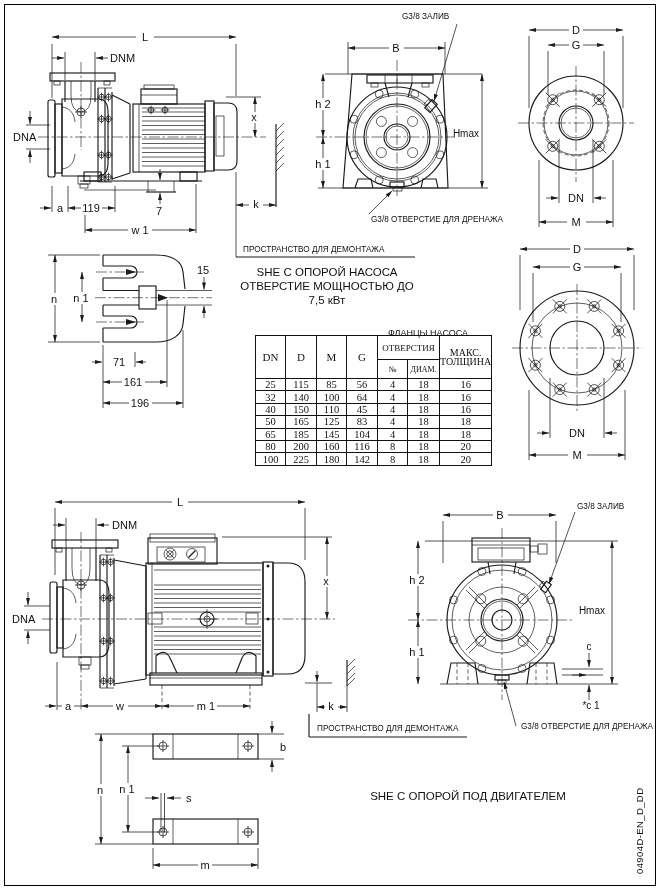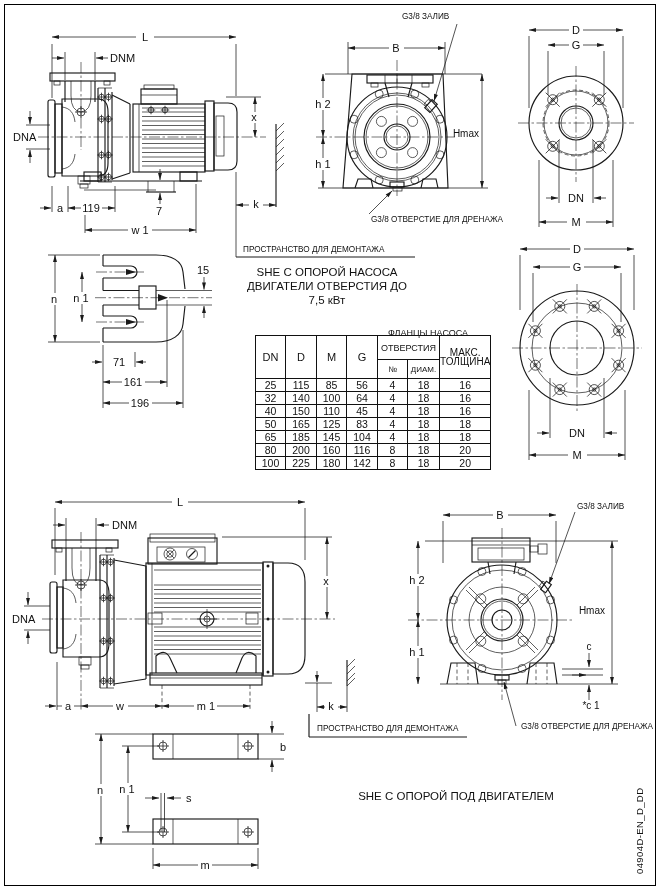--- a/index.html
+++ b/index.html
@@ -14,21 +14,21 @@
   .cl{stroke:#1a1a1a;stroke-width:0.6;stroke-dasharray:11 2.5 2.5 2.5;fill:none;}
   .dsh{stroke:#1a1a1a;stroke-width:0.7;stroke-dasharray:4 2.6;fill:none;}
   .blk{fill:#1a1a1a;stroke:none;}
   .bg{fill:#fff;stroke:none;}
   .t11{font-size:11px;} .t10{font-size:10px;} .t8{font-size:8.2px;}
   .tm{text-anchor:middle;} .te{text-anchor:end;}
   .caption{position:absolute;text-align:center;font-size:11.5px;line-height:14px;color:#111;}
   #flange-title{position:absolute;left:241px;top:312px;width:227px;text-align:right;font-size:9px;margin-top:16px;}
   #flg-table{position:absolute;left:255px;top:335px;border-collapse:collapse;table-layout:fixed;}
   #flg-table td,#flg-table th{border:1px solid #111;text-align:center;padding:0;font-weight:normal;
-      font-size:10.5px;overflow:hidden;}
+      font-size:10.5px;overflow:hidden;font-family:Liberation Serif, serif;}
   #flg-table thead tr:first-child th{height:23px;}
   #flg-table thead tr:last-child th{height:18px;}
   #flg-table tbody td{height:11.4px;}
   #flg-table .hd-big{font-size:11px;}
   #flg-table .hd-sm{font-size:8px;}
   #flg-table .hd-holes{font-size:9px;}
   #flg-table .hd-max{font-size:10px;line-height:9px;}
   #flg-table{border:1.5px solid #111;}
   #doc-code{position:absolute;left:634px;top:874px;transform-origin:0 0;transform:rotate(-90deg);
       font-size:9.5px;letter-spacing:0.4px;white-space:nowrap;}
@@ -623,24 +623,24 @@
       <line x1="153" y1="848" x2="153" y2="869" class="dim"></line>
         <line x1="258" y1="848" x2="258" y2="869" class="dim"></line>
       <line x1="153" y1="865" x2="258" y2="865" class="dim" marker-start="url(#ae)" marker-end="url(#ae)"></line>
       <rect x="198" y="859" width="14" height="11" class="bg"></rect>
       <text x="205" y="869" class="t11 tm">m</text>
     </g>
   </svg>
 
   <div class="caption" style="left:227px;top:265px;width:200px;">
     <div>SHE С ОПОРОЙ НАСОСА</div>
-    <div>ДВИГАТЕЛИ ОТВЕРСТИЯ ДО</div>
+    <div>ОТВЕРСТИЕ МОЩНОСТЬЮ ДО</div>
     <div>7,5 кВт</div>
   </div>
-  <div class="caption" style="left:336px;top:789px;width:240px;">
+  <div class="caption" style="left:348px;top:789px;width:240px;">
     <div>SHE С ОПОРОЙ ПОД ДВИГАТЕЛЕМ</div>
   </div>
 
   <div id="flange-title">ФЛАНЦЫ НАСОСА</div>
 
   <table id="flg-table">
     <colgroup>
       <col style="width:30px">
         <col style="width:31px">
         <col style="width:30px">

